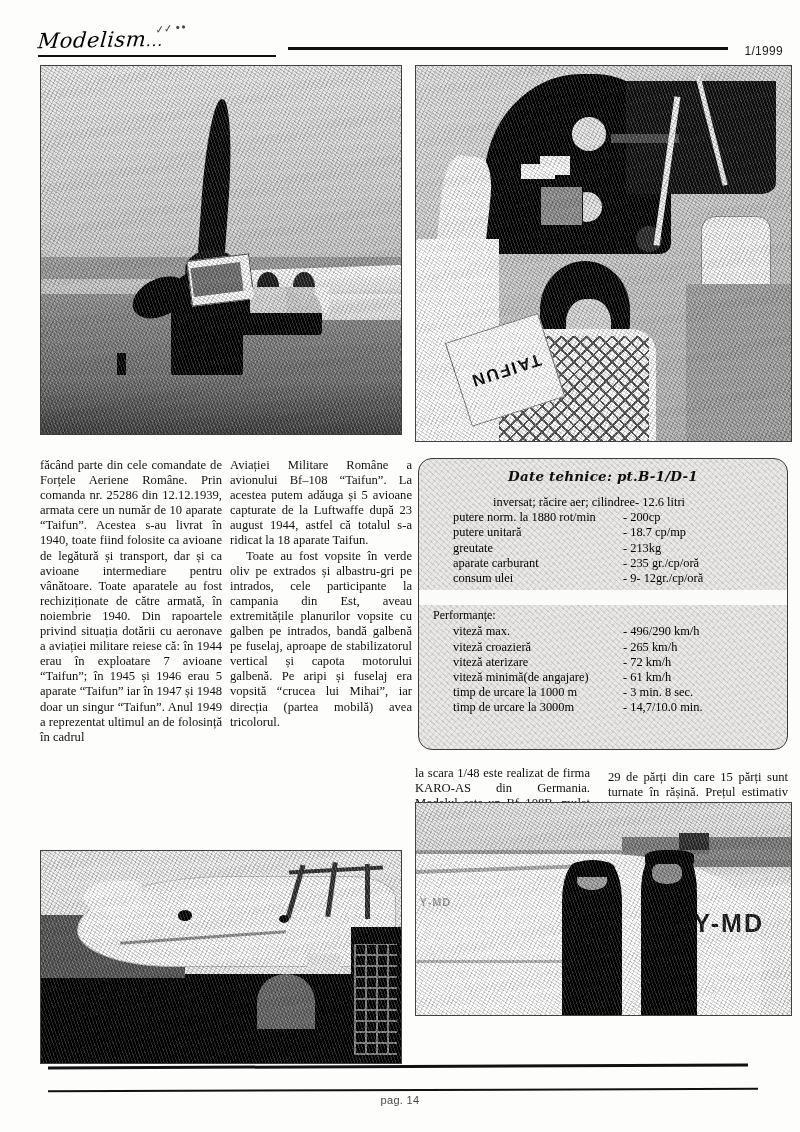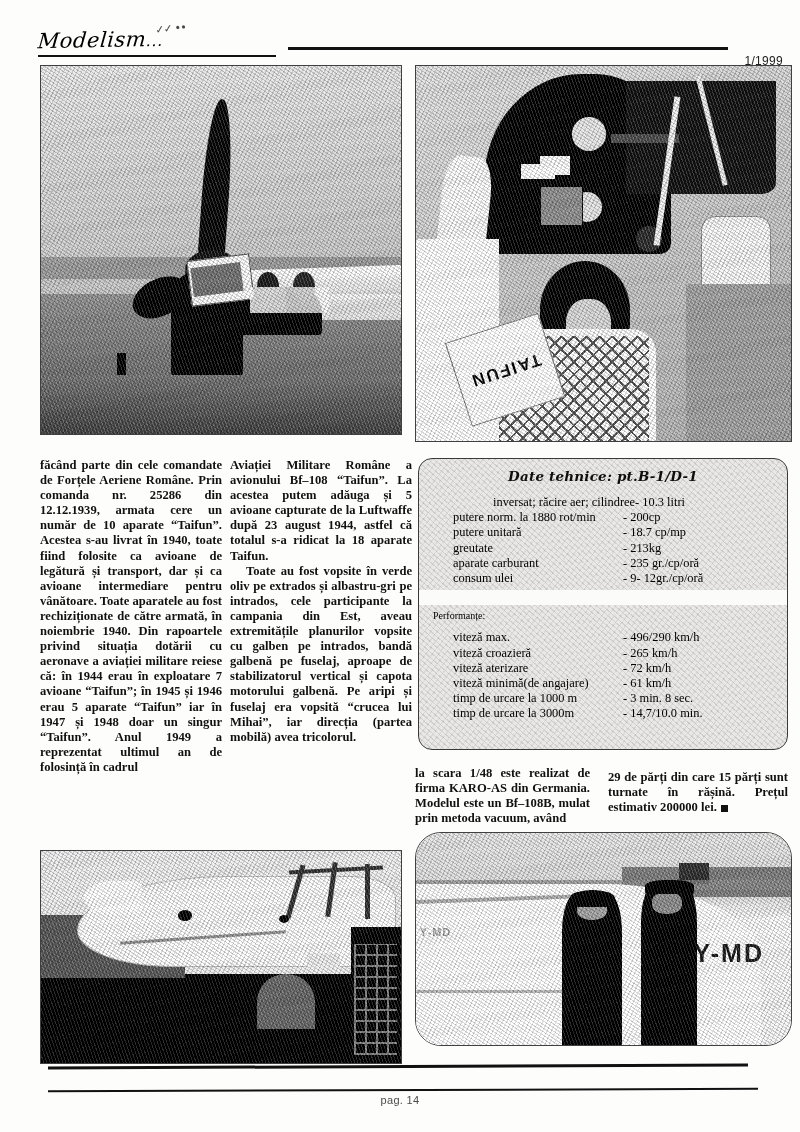--- a/index.html
+++ b/index.html
@@ -71,21 +71,21 @@
     position: absolute;
     left: 250px;
     top: 19px;
     width: 440px;
     height: 3px;
     background: #111;
   }
   .masthead-issue {
     position: absolute;
     right: 0;
-    top: 26px;
+    top: 16px;
     font-family: "Liberation Sans", sans-serif;
     font-size: 12px;
     color: #222;
     letter-spacing: 0.3px;
   }
 
   
   .photo {
     position: absolute;
     border: 1px solid #4a4a4a;
@@ -100,34 +100,34 @@
       repeating-linear-gradient(33deg, rgba(0,0,0,.20) 0 1px, rgba(255,255,255,0) 1px 3px),
       repeating-linear-gradient(117deg, rgba(0,0,0,.16) 0 1px, rgba(255,255,255,0) 1px 4px),
       repeating-linear-gradient(71deg, rgba(255,255,255,.22) 0 1px, rgba(0,0,0,0) 1px 3px);
     opacity: .85;
     pointer-events: none;
   }
 
   #photo-propeller { left: 40px;  top: 65px;  width: 360px; height: 368px; }
   #photo-cockpit   { left: 415px; top: 65px;  width: 375px; height: 375px; }
   #photo-nose      { left: 40px;  top: 850px; width: 360px; height: 212px; }
-  #photo-crew      { left: 415px; top: 832px; width: 375px; height: 212px; border-radius: 26px; }
+  #photo-crew      { left: 415px; top: 802px; width: 375px; height: 212px; }
 
   
   .col {
     position: absolute;
     font-family: "Liberation Serif", serif;
     font-size: 12.6px;
     line-height: 15.1px;
     text-align: justify;
     text-justify: inter-word;
     color: #111;
     hyphens: manual;
   }
-  .col p { margin: 0; font-weight: bold; }
+  .col p { margin: 0; }
   .col p.indent { text-indent: 16px; }
 
   #col-1 { left: 40px;  top: 458px; width: 182px; }
   #col-2 { left: 230px; top: 458px; width: 182px; }
   #col-3 { left: 415px; top: 766px; width: 175px; }
   #col-4 { left: 608px; top: 770px; width: 180px; }
 
   .endmark {
     display: inline-block;
     width: 7px;
@@ -194,24 +194,24 @@
   }
   .tt-row .v { white-space: nowrap; }
 
   .tt-gap {
     position: relative;
     height: 15px;
     margin: 4px -12px 3px -12px;
     background: #fbfbfa;
   }
   .tt-section {
-    font-size: 10px;
+    font-size: 12px;
     line-height: 15.2px;
     padding-left: 2px;
-    margin-bottom: 7px;
+    margin-bottom: 1px;
   }
 
   
   .footer-rule-top {
     position: absolute;
     left: 48px;
     top: 1065px;
     width: 700px;
     height: 3px;
     background: #111;
@@ -355,21 +355,21 @@
   </div>
 
   <div id="tech-table">
     <div class="tt-texture"></div>
     <div class="tt-inner">
       <div class="tt-title">Date tehnice: pt.B-1/D-1</div>
 
 
       <div class="tt-row">
           <div class="k sub">inversat; răcire aer; cilindree</div>
-          <div class="v">- 10.3 litri</div>
+          <div class="v">- 12.6 litri</div>
         </div>
       <div class="tt-row">
           <div class="k">putere norm. la 1880 rot/min</div>
           <div class="v">- 200cp</div>
         </div>
       <div class="tt-row">
           <div class="k">putere unitară</div>
           <div class="v">- 18.7 cp/mp</div>
         </div>
       <div class="tt-row">

